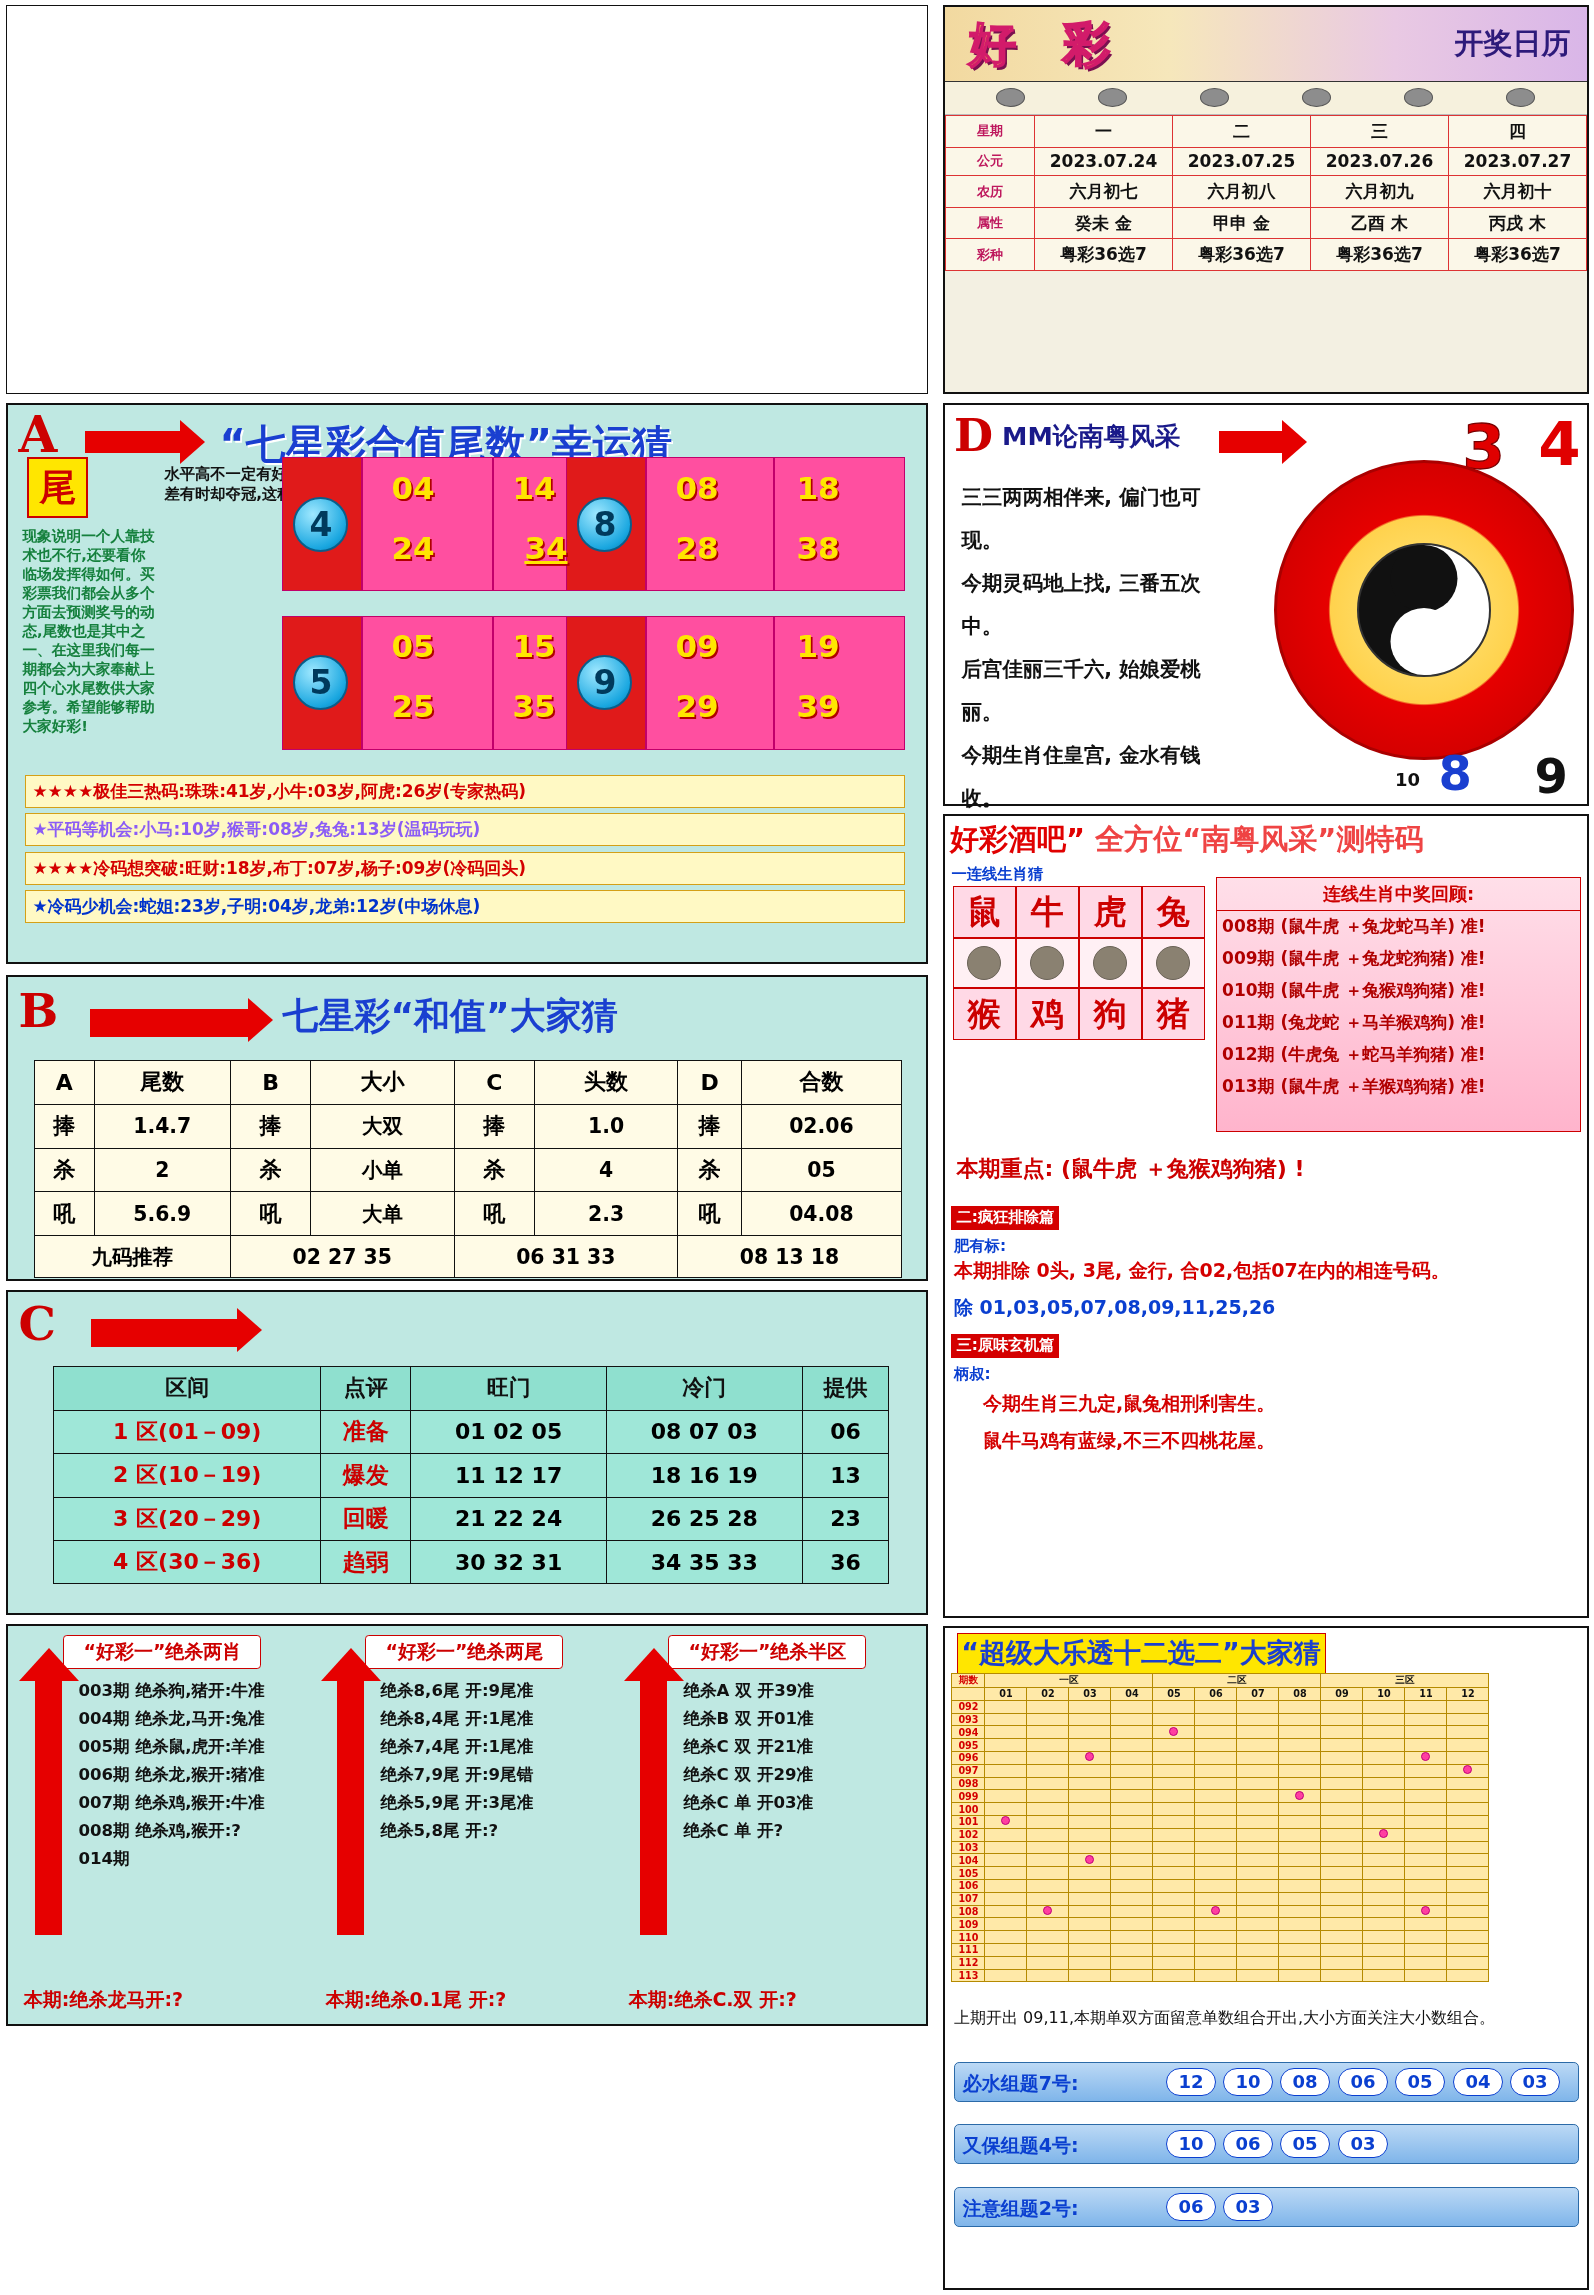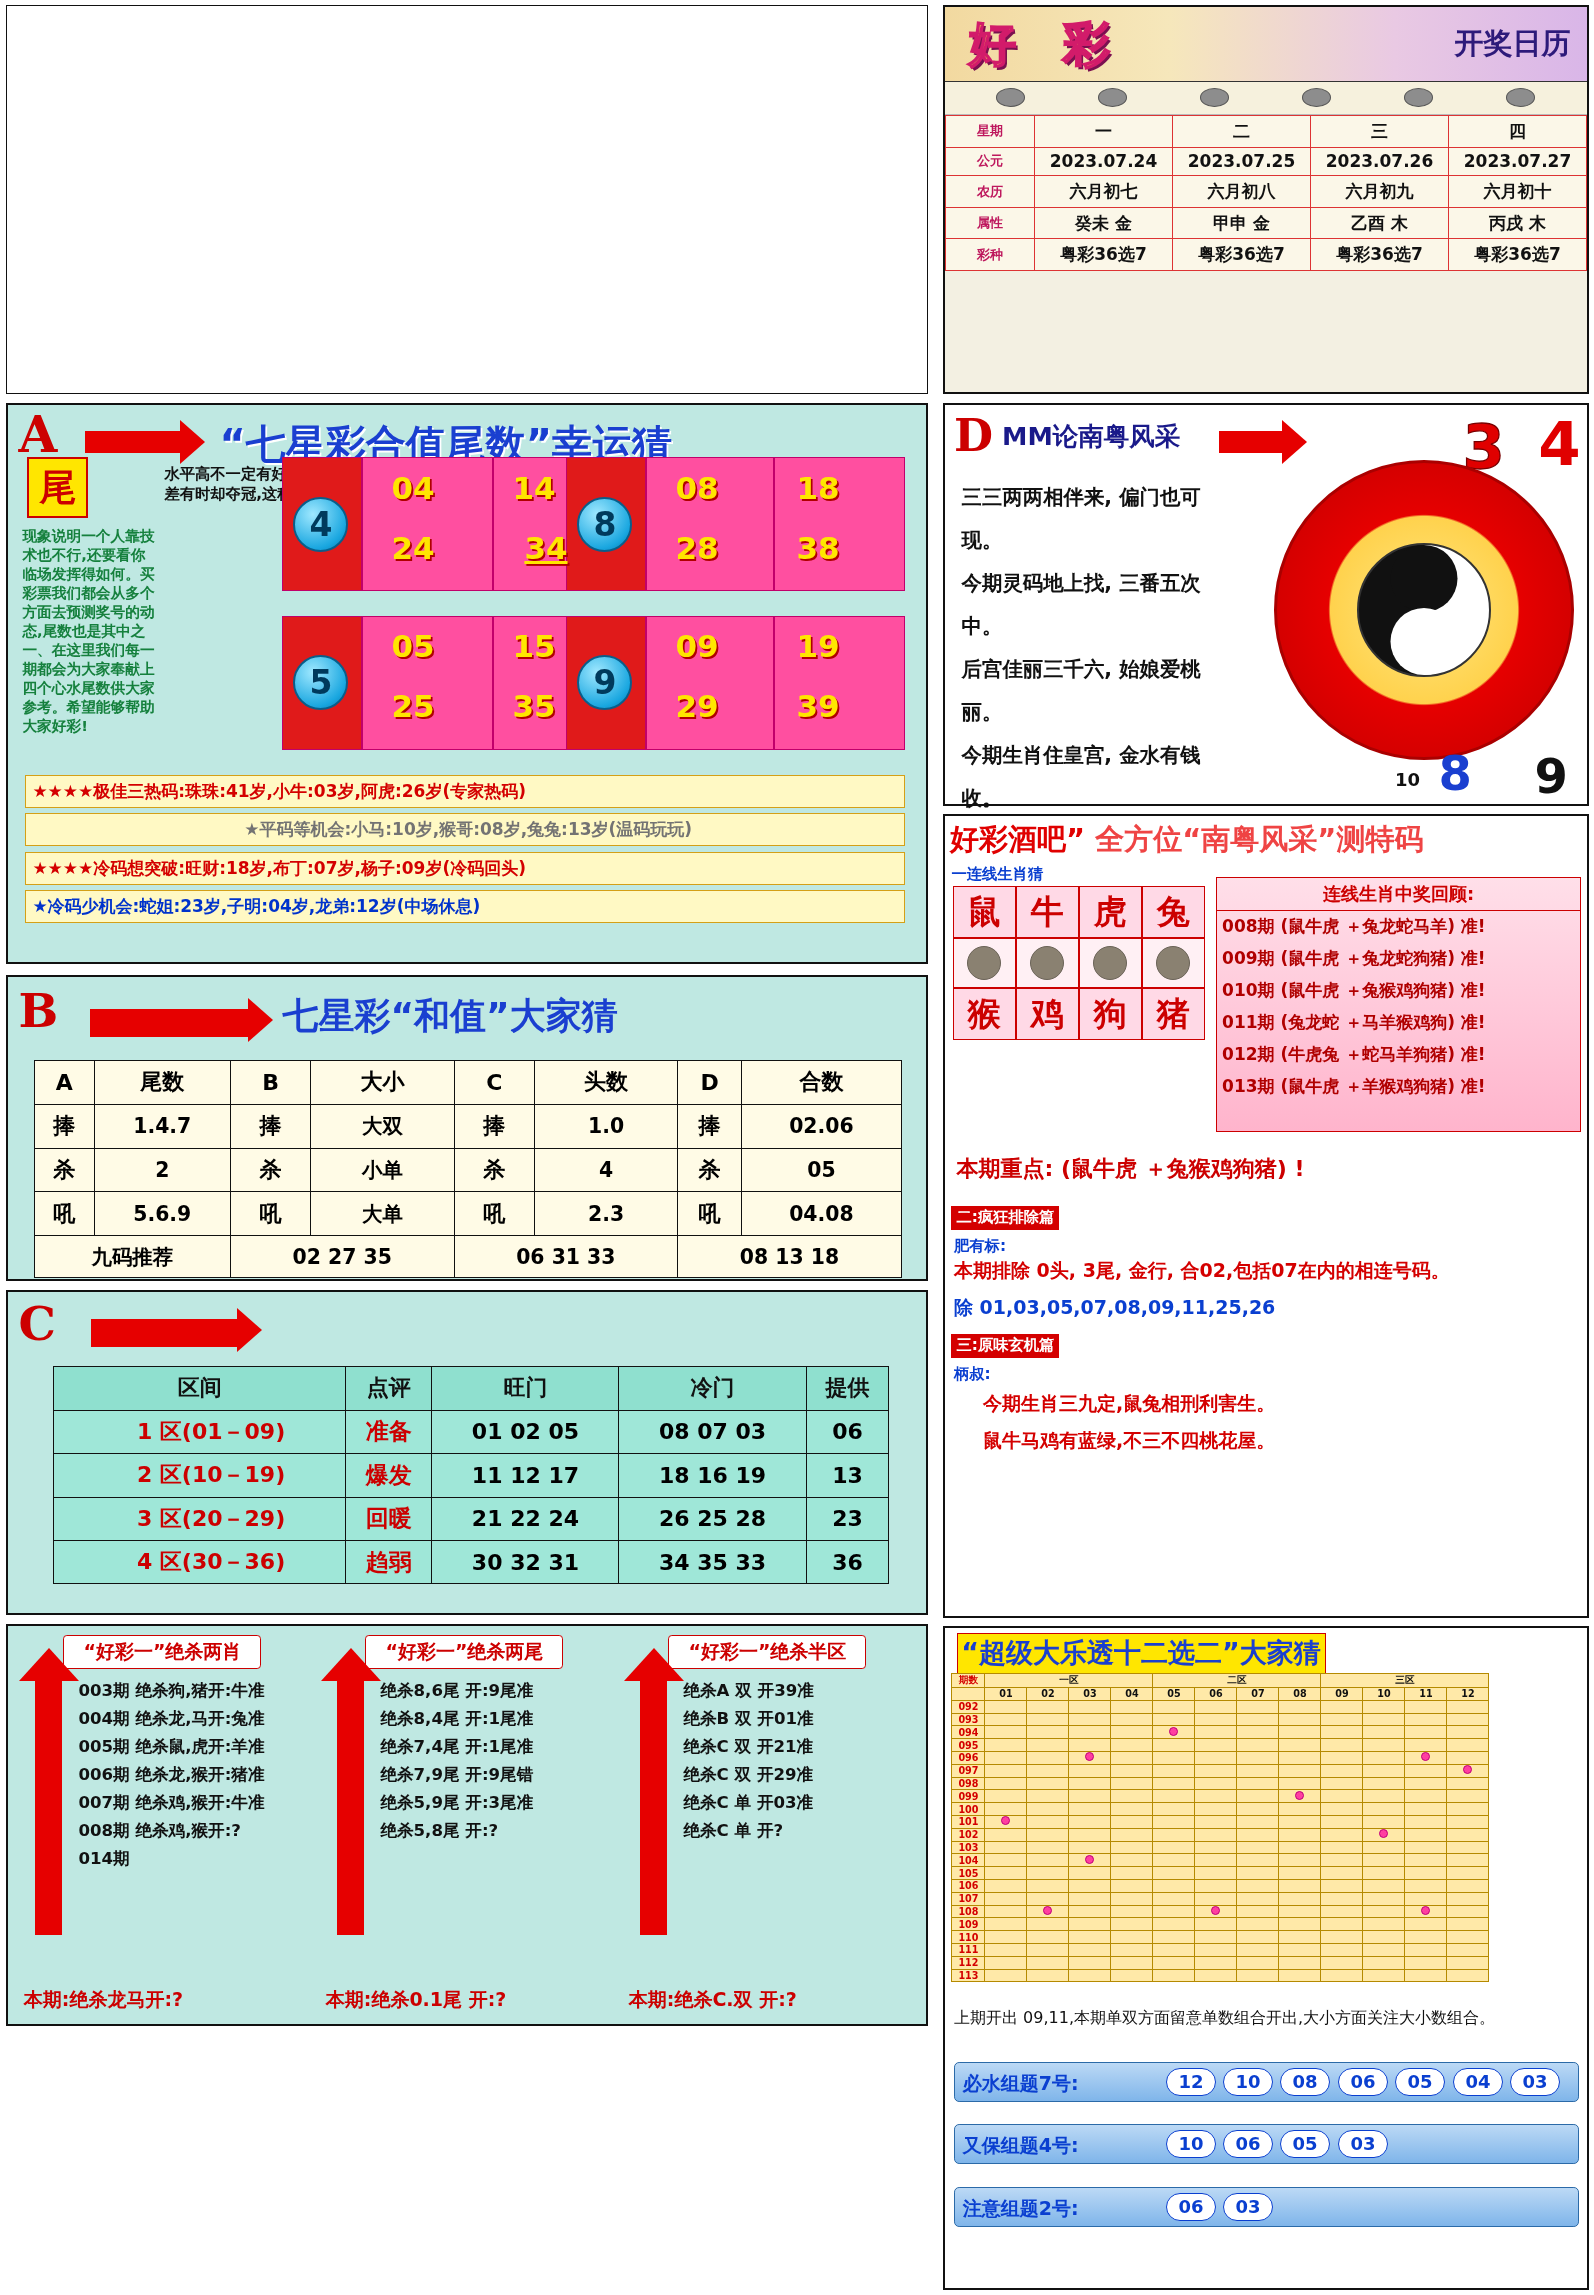--- a/index.html
+++ b/index.html
@@ -227,21 +227,21 @@
   }
   table.ctab {
     position: absolute; left: 45px; top: 74px; width: 836px; border-collapse: collapse;
   }
   table.ctab th {
     border: 1.9px solid #111; background: #8fe0cf; font-size: 22px; padding: 6.4px 2.6px; font-weight: bold; color:#111;
   }
   table.ctab td {
     border: 1.9px solid #111; background: #9fe7d8; font-size: 22px; padding: 5.7px 2.6px; font-weight: bold; text-align:center;
   }
-  table.ctab td.c1 { color: #c00; padding-left: 25px; }
+  table.ctab td.c1 { color: #c00; }
   table.ctab td.c2 { color: #c00; font-size: 23px; }
 
   
   #secF {
     left: 6.4px; top: 1624px; width: 922px; height: 402px;
     background: #bfe8e2; border: 2.6px solid #111;
   }
   .killcol { position: absolute; top: 9px; width: 290px; height: 383px; }
   .killhead {
     margin: 0 auto; width: 198px; text-align: center; background: #fff;
@@ -423,21 +423,21 @@
     <div class="bignum" style="left:504px; top:223px;">15</div>
     <div class="bignum" style="left:383px; top:283px;">25</div>
     <div class="bignum" style="left:504px; top:283px;">35</div>
 
     <div class="bignum" style="left:667px; top:223px;">09</div>
     <div class="bignum" style="left:788px; top:223px;">19</div>
     <div class="bignum" style="left:667px; top:283px;">29</div>
     <div class="bignum" style="left:788px; top:283px;">39</div>
 
     <div class="tipline" style="top:370px;">★★★★极佳三热码:珠珠:41岁,小牛:03岁,阿虎:26岁(专家热码)</div>
-    <div class="tipline blue" style="top:408px; color:#737373;text-align:center;">★平码等机会:小马:10岁,猴哥:08岁,兔兔:13岁(温码玩玩)</div>
+    <div class="tipline blue" style="top:408px; color:#8b5cf6;">★平码等机会:小马:10岁,猴哥:08岁,兔兔:13岁(温码玩玩)</div>
     <div class="tipline" style="top:447px;">★★★★冷码想突破:旺财:18岁,布丁:07岁,杨子:09岁(冷码回头)</div>
     <div class="tipline" style="top:485px; color:#0033cc;">★冷码少机会:蛇姐:23岁,子明:04岁,龙弟:12岁(中场休息)</div>
   </div>
 
   <div class="blk" id="secD">
     <div class="letter-badge dletter">D</div>
     <div class="dtitle">MM论南粤风采</div>
     <div class="arrow-red" style="left:274px; top:25.5px; width:64px;"></div>
     <div class="bigthree">3</div>
     <div class="bigfour">4</div>

